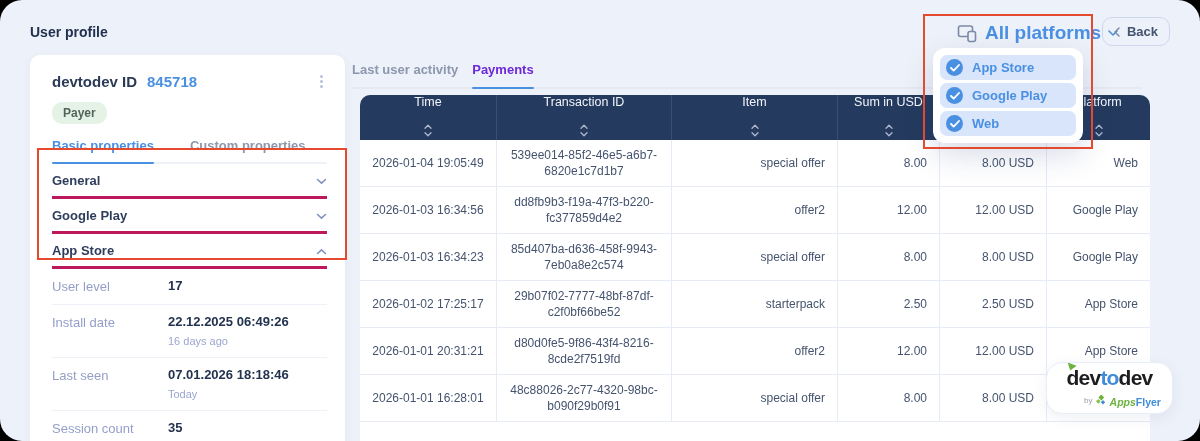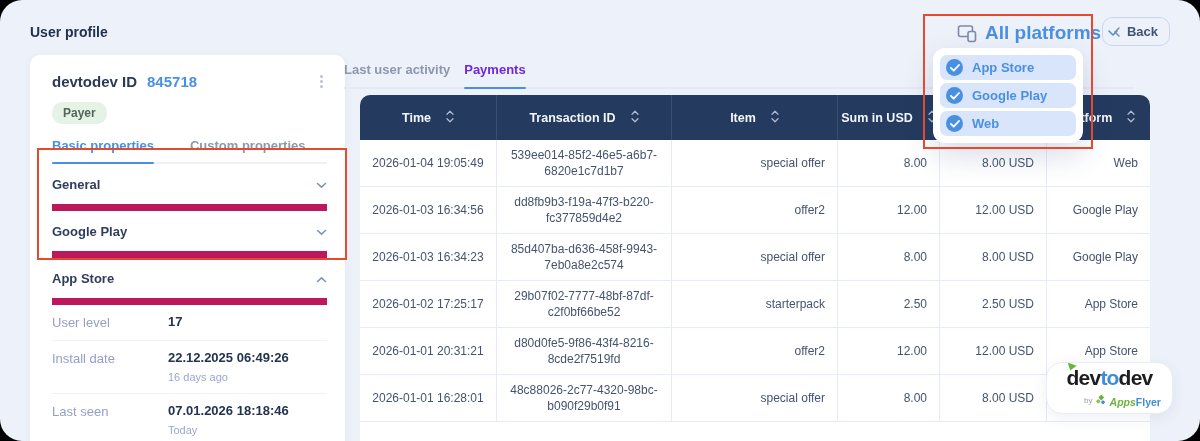--- a/index.html
+++ b/index.html
@@ -19,38 +19,38 @@
   .id-label { font-size:15px; color:#2b3a55; font-weight:600; }
   .id-value { font-size:15px; color:#4a90e2; font-weight:700; margin-left:10px; }
   .kebab { margin-left:auto; display:flex; flex-direction:column; gap:2px; cursor:pointer; padding:4px; }
   .kebab i { width:3px; height:3px; border-radius:50%; background:#b7c0dc; }
   .payer-badge { display:inline-block; margin-top:10px; background:#e4f3e6; color:#53655a; font-size:12px; font-weight:600; padding:4px 11px; border-radius:10px; }
   .card-tabs { display:flex; gap:36px; margin-top:14px; border-bottom:2px solid #eef1f8; }
   .card-tab { font-size:13px; font-weight:600; padding-bottom:9px; color:#8d97ad; cursor:pointer; position:relative; }
   .card-tab.active { color:#4a90e2; }
   .card-tab.active::after { content:""; position:absolute; left:0; right:0; bottom:-2px; height:2px; background:#4a90e2; border-radius:2px; }
 
-  .section-row { height:47px; display:flex; align-items:center; justify-content:space-between; border-bottom:7px solid #be185d; cursor:pointer; }
+  .section-row { height:35px; display:flex; align-items:center; justify-content:space-between; border-bottom:3px solid #be185d; cursor:pointer; }
   .section-row .sec-label { font-size:13px; font-weight:600; color:#2e3d5c; }
 
   .prop-row { display:grid; grid-template-columns:116px 1fr; padding:9px 0; border-bottom:1px solid #eef1f8; align-items:start; }
   .prop-row:last-child { border-bottom:none; }
   .prop-label { font-size:13px; color:#949ec9; padding-top:1px; }
   .prop-value { font-size:13px; color:#23324e; font-weight:600; line-height:1.3; }
   .prop-sub { font-size:11px; color:#9aa6cf; margin-top:3px; font-weight:400; }
 
   
-  .main-tabs { position:absolute; left:344px; top:62px; width:790px; display:flex; gap:14px; border-bottom:2px solid #e4e9f4; }
+  .main-tabs { position:absolute; left:352px; top:62px; width:790px; display:flex; gap:14px; border-bottom:2px solid #e4e9f4; }
   .main-tab { font-size:13px; font-weight:600; color:#8d97ad; padding-bottom:10px; cursor:pointer; position:relative; }
   .main-tab.active { color:#6d28d9; }
   .main-tab.active::after { content:""; position:absolute; left:0; right:0; bottom:-2px; height:2px; background:#4a90e2; border-radius:2px; }
 
   .pay-table { position:absolute; left:360px; top:95px; width:790px; }
   .thead { display:grid; grid-template-columns:137px 175px 166px 102px 107px 103px; background:#243a5e; border-radius:10px 10px 0 0; height:45px; }
-  .th { display:flex; align-items:center; justify-content:center; gap:15px; color:#f2f5fa; font-size:12.5px; font-weight:700; border-right:1px solid rgba(255,255,255,.10); cursor:pointer; }
+  .th { display:flex; align-items:center; justify-content:center; gap:15px; color:#f2f5fa; font-size:12.5px; font-weight:400; border-right:1px solid rgba(255,255,255,.10); cursor:pointer;flex-direction:column; }
   .th:last-child { border-right:none; }
   .tbody { background:#fff; }
   .tr { display:grid; grid-template-columns:137px 175px 166px 102px 107px 103px; height:47px; border-bottom:1px solid #e6ebf7; }
   .tr.filler { height:19px; border-bottom:none; }
   .td { display:flex; align-items:center; font-size:12px; color:#44536e; border-right:1px solid #e6ebf7; padding:0 10px; line-height:1.35; }
   .td:last-child { border-right:none; }
   .td.c { justify-content:center; text-align:center; padding:0 4px; white-space:nowrap; }
   .td.c.wrap { white-space:normal; padding:0 10px; }
   .td.r { justify-content:flex-end; text-align:right; padding-right:12px; }
 

